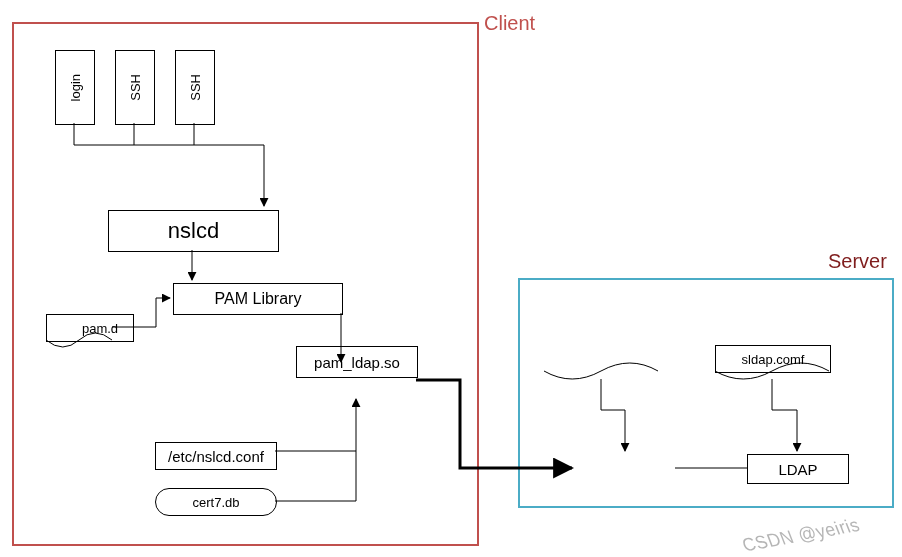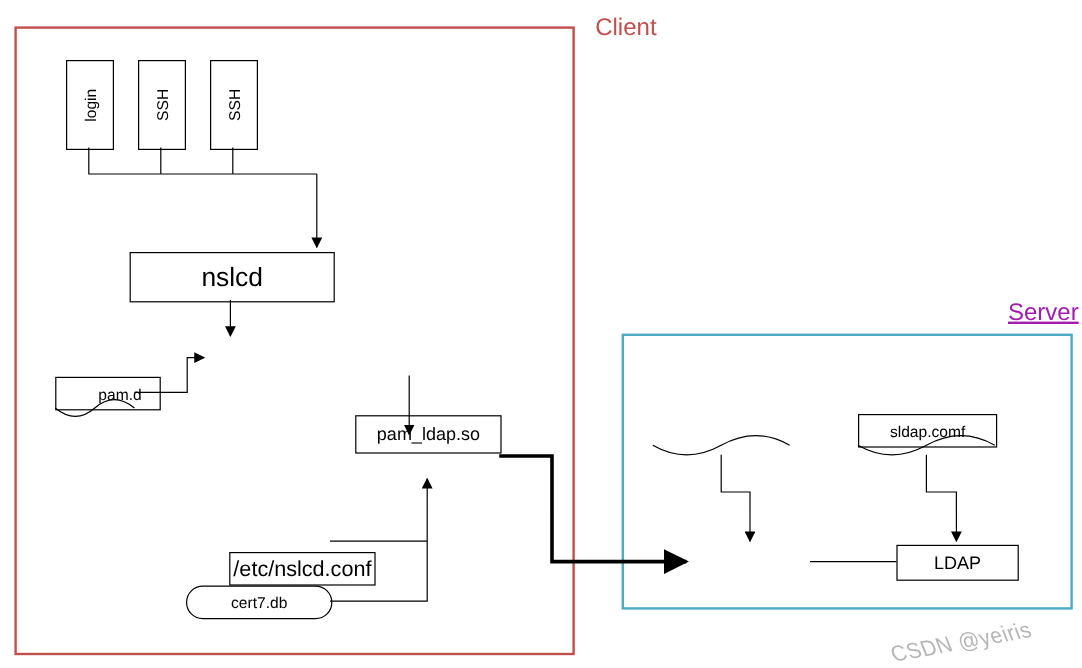--- a/index.html
+++ b/index.html
@@ -1,50 +1,51 @@
 <!DOCTYPE html>
 <html><head>
 <meta charset="utf-8">
 <style>
   html,body{margin:0;padding:0;width:902px;height:557px;background:#fff;font-family:"Segoe UI",Arial,sans-serif;color:#000;}
   .canvas{position:relative;width:902px;height:557px;}
   .box{position:absolute;border:1px solid #000;background:#fff;display:flex;align-items:center;justify-content:center;text-align:center;}
   .vtext{writing-mode:vertical-rl;transform:rotate(180deg);font-size:13px;}
   .region{position:absolute;background:transparent;}
-  .region-label{position:absolute;font-size:20px;margin-left:12px;}
+  .region-label{position:absolute;font-size:20px;}
   .watermark{position:absolute;color:rgba(120,120,120,.55);font-size:18px;letter-spacing:.5px;transform:skewX(12deg) rotate(-10deg);}
   svg.wires{position:absolute;left:0;top:0;pointer-events:none;}
 </style>
 </head>
 <body>
 <div class="canvas">
 
 <div class="region" style="left:12px;top:22px;width:463px;height:520px;border:2px solid #c0504d;"></div>
 <div class="region-label" style="left:484px;top:12px;color:#c0504d;">Client</div>
 
 <div class="region" style="left:518px;top:278px;width:372px;height:226px;border:2px solid #4bacc6;"></div>
-<div class="region-label" style="left:828px;top:250px;color:#a21caf;text-decoration:underline;">Server</div>
+<div class="region-label" style="left:828px;top:250px;color:#7f1d1d;">Server</div>
 
 <div class="box" style="left:55px;top:50px;width:38px;height:73px;">
       <span class="vtext">login</span>
     </div>
 <div class="box" style="left:115px;top:50px;width:38px;height:73px;">
       <span class="vtext">SSH</span>
     </div>
 <div class="box" style="left:175px;top:50px;width:38px;height:73px;">
       <span class="vtext">SSH</span>
     </div>
 
 <div class="box" style="left:108px;top:210px;width:169px;height:40px;font-size:22px;">nslcd</div>
 
+<div class="box" style="left:173px;top:283px;width:168px;height:30px;font-size:16px;">PAM Library</div>
 
 <div class="box" style="left:296px;top:346px;width:120px;height:30px;font-size:15px;">pam_ldap.so</div>
 
 <div class="box" style="left:46px;top:314px;width:66px;height:26px;font-size:13px;padding-left:20px;">pam.d</div>
-<div class="box" style="left:155px;top:460px;width:120px;height:26px;font-size:18px;margin-left:36px;">/etc/nslcd.conf</div>
+<div class="box" style="left:155px;top:442px;width:120px;height:26px;font-size:15px;">/etc/nslcd.conf</div>
 <div class="box" style="left:155px;top:488px;width:120px;height:26px;font-size:13px;border-radius:14px;">cert7.db</div>
 <div class="box" style="left:715px;top:345px;width:114px;height:26px;font-size:13px;">sldap.comf</div>
 
 <div class="box" style="left:747px;top:454px;width:100px;height:28px;font-size:15px;text-align:center;">LDAP</div>
 
 <div class="watermark" style="left:740px;top:525px;">CSDN @yeiris</div>
 
 <svg class="wires" width="902" height="557">
   <defs>
     <marker id="ah" viewBox="0 0 10 10" refX="9" refY="5" markerWidth="9" markerHeight="9" orient="auto-start-reverse">

